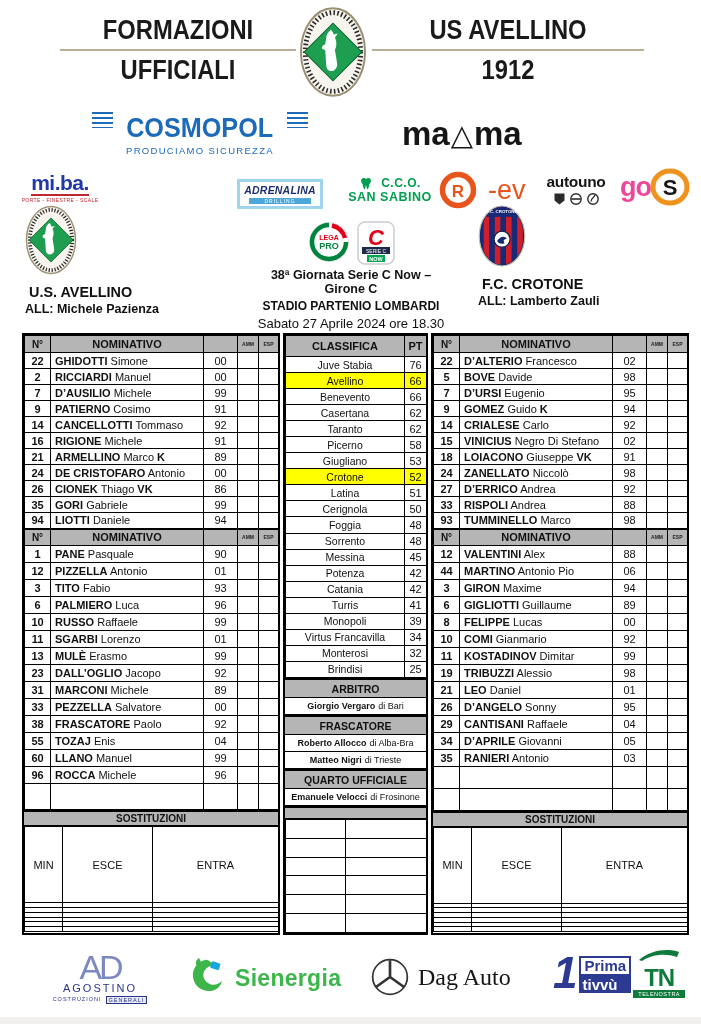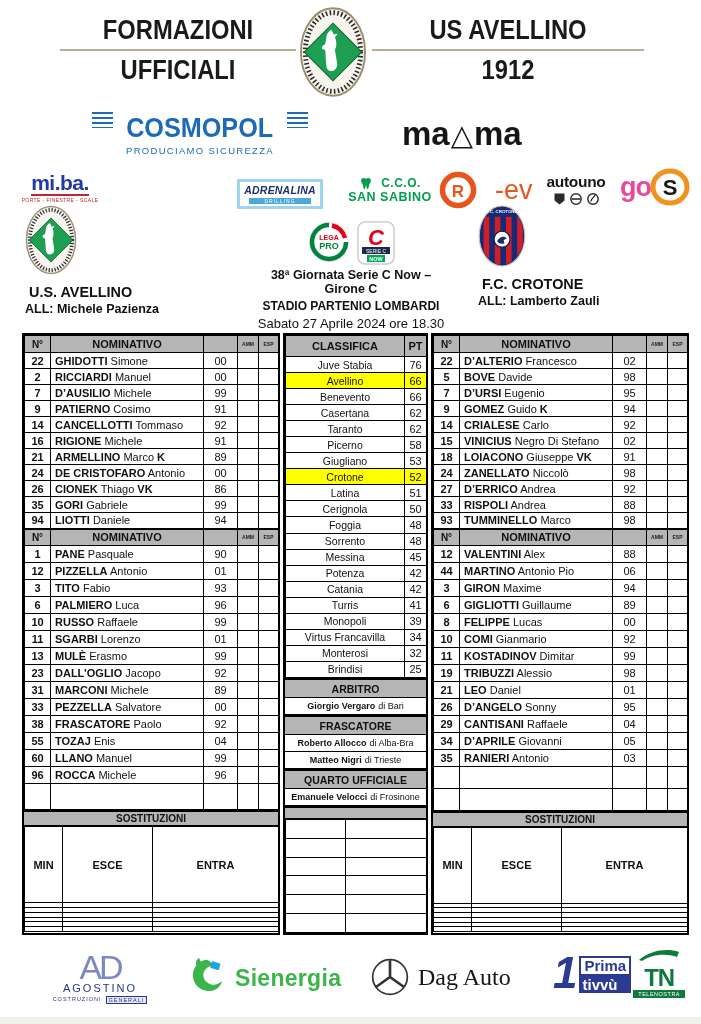--- a/index.html
+++ b/index.html
@@ -44,21 +44,21 @@
   .adre{position:absolute;left:237px;top:179px;width:86px;border:3px solid var(--lblue_adrenalina);background:#fff;text-align:center;padding:2px 1px 0}
   .adre-name{font-size:10.5px;font-weight:800;color:var(--blue_adrenalina);letter-spacing:.2px;font-style:italic}
   .adre-sub{font-size:5px;color:#fff;background:#4ba8d8;margin:2px 8px 2px;letter-spacing:1px}
 
   .sansa{position:absolute;left:345px;top:176px;width:90px;text-align:center}
   .sansa-top{display:flex;align-items:center;justify-content:center;gap:8px}
   .sansa-cco{font-size:12px;font-weight:800;color:var(--green_sansabino);letter-spacing:.5px}
   .sansa-name{font-size:12.5px;font-weight:800;color:var(--green_sansabino);letter-spacing:.5px}
 
   .rev{position:absolute;left:438px;top:170px;display:flex;align-items:center}
-  .rev-ev{font-size:27px;color:var(--orange_rev);font-weight:500;margin-left:17px}
+  .rev-ev{font-size:27px;color:var(--orange_rev);font-weight:500;margin-left:10px}
 
   .autouno{position:absolute;left:540px;top:173px;width:72px;text-align:center}
   .auto-name{font-size:15.5px;font-weight:700;color:#161616;letter-spacing:-.3px}
   .auto-badges{display:flex;justify-content:center;gap:5px;margin-top:2px}
 
   .gos{position:absolute;left:620px;top:166px;display:flex;align-items:center}
   .gos-go{font-size:27px;font-weight:800;color:#ec4899;letter-spacing:-1px}
   .gos-ring{width:42px;height:42px;margin-left:-2px}
 
   
@@ -88,21 +88,21 @@
   .band2 th{border-top:2px solid #000}
   .starters tr{height:16px}
   .bench tr{height:17px}
   .c-num{font-weight:bold;text-align:center;font-size:11px}
   .c-name{font-size:11px;text-align:left;padding-left:4px;white-space:nowrap}
   .c-yr{text-align:center;font-size:11px}
 
   .sost{flex:1;display:flex;flex-direction:column;border-top:2px solid #000}
   .sost-title{height:14px;background:var(--band);border-bottom:1px solid #000;display:flex;align-items:center;justify-content:center;font-size:10px;font-weight:bold}
   .sost-table{height:calc(100% - 15px)}
-  .sost-head td{height:16px;font-size:11px;font-weight:bold;text-align:center}
+  .sost-head td{height:16px;font-size:11px;font-weight:normal;text-align:center}
 
   .cls{height:343px}
   .cls .hband th{font-size:11px}
   .cls-team{font-size:10.5px;text-align:center}
   .cls-pt{font-size:11px;text-align:center}
   .hl td{background:var(--hl)}
 
   .off-band{height:20px;background:var(--band);border-top:2px solid #000;border-bottom:1px solid #000;display:flex;align-items:center;justify-content:center;font-size:10.5px;font-weight:bold}
   .off-name{height:17px;border-bottom:1px solid #000;display:flex;align-items:center;justify-content:center;font-size:9px;gap:3px}
   .mid-gray{height:13px;background:var(--band);border-top:2px solid #000;border-bottom:1px solid #000}

